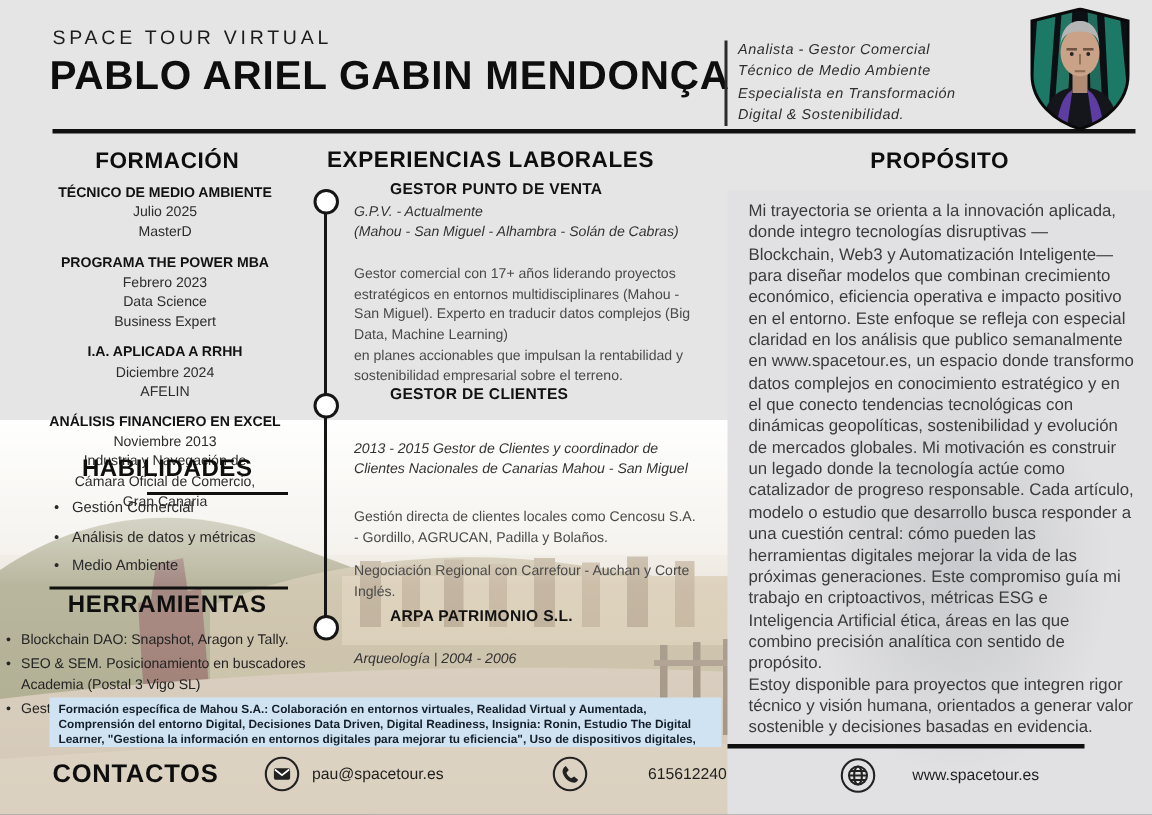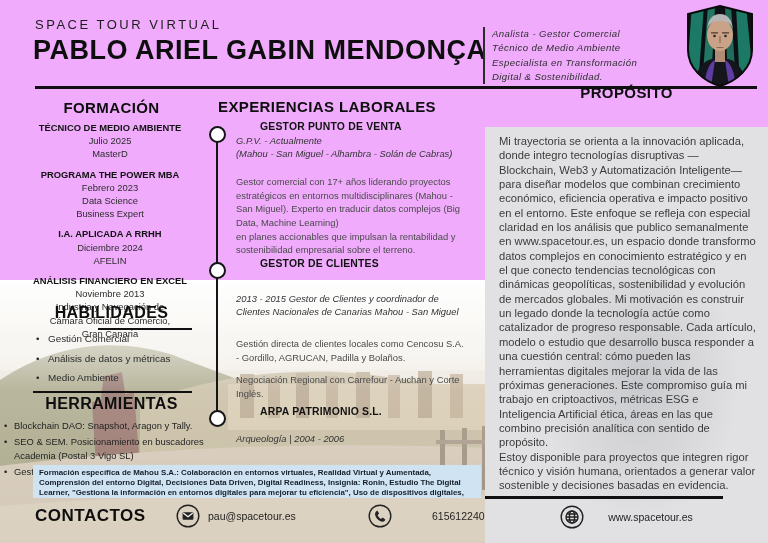--- a/index.html
+++ b/index.html
@@ -1,16 +1,16 @@
 <!DOCTYPE html>
 <html><head>
 <meta charset="utf-8">
 <style>
   html,body{margin:0;padding:0;background:#888;}
-  .page{position:relative;width:768px;height:543px;background:#f0abfc;overflow:hidden;
+  .page{position:relative;width:768px;height:543px;background:#e5e5e5;overflow:hidden;
         font-family:"Liberation Sans", sans-serif;color:#1a1a1a;}
   .abs{position:absolute;}
 
   
   .brand{left:35px;top:17px;font-size:13px;letter-spacing:2.5px;font-weight:500;color:#1c1c1c;}
   .name{left:33px;top:35px;font-size:27px;font-weight:800;letter-spacing:.5px;color:#0e0e0e;}
   .header-rule{left:35px;top:86px;width:722px;height:2.5px;background:#101010;}
   .tagline-sep{left:483px;top:27px;width:2px;height:57px;background:#2b2b2b;}
   .tagline{left:492px;top:27px;width:190px;font-style:italic;font-size:9.6px;line-height:14.4px;
            letter-spacing:.4px;color:#2e2e2e;}
@@ -43,21 +43,21 @@
   
   .exp-title{left:218px;top:98px;}
   .timeline{left:216px;top:134px;width:2px;height:285px;background:#151515;}
   .tl-circle{width:13px;height:13px;border:2.2px solid #151515;border-radius:50%;background:#ffffff;left:209px;}
   .job{left:236px;width:233px;}
   .job-title{font-size:10.4px;font-weight:800;letter-spacing:.2px;color:#121212;margin-left:24px;}
   .job-sub{font-style:italic;font-size:9.4px;line-height:12.6px;color:#333333;}
   .job-body{font-size:9.4px;line-height:13.6px;color:#4a4a4a;}
 
   
-  .proposito-title{left:485px;top:84px;width:283px;text-align:center;}
+  .proposito-title{left:485px;top:99px;width:283px;text-align:center;}
   .gray-panel{left:485px;top:127px;width:283px;height:416px;background:#e1e1e3;}
   .panel-shade{left:540px;top:240px;width:200px;height:280px;
      background:radial-gradient(closest-side,rgba(90,95,105,.18),rgba(90,95,105,0));}
   .proposito-body{left:499px;top:134px;width:259px;font-size:11.2px;line-height:14.35px;color:#3b3b3b;}
   .site-rule{left:485px;top:496px;width:238px;height:2.5px;background:#101010;}
   .site-row{left:485px;top:505px;width:283px;display:flex;align-items:center;justify-content:center;gap:24px;}
 
   
   .contactos-title{left:35px;top:506px;font-size:17px;font-weight:800;letter-spacing:.5px;color:#0e0e0e;}
   .contact-group{display:flex;align-items:center;gap:8px;top:504px;}

